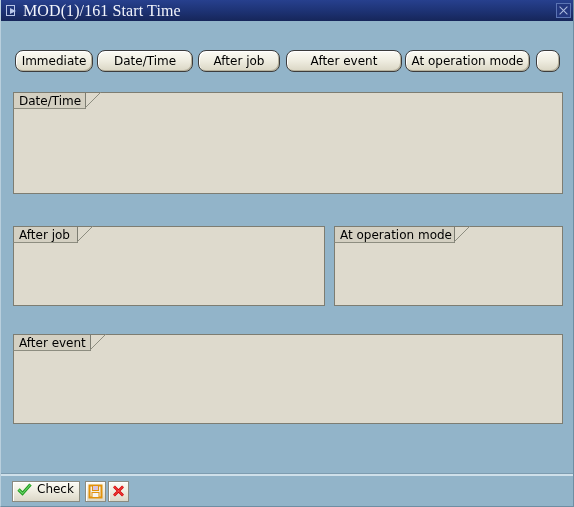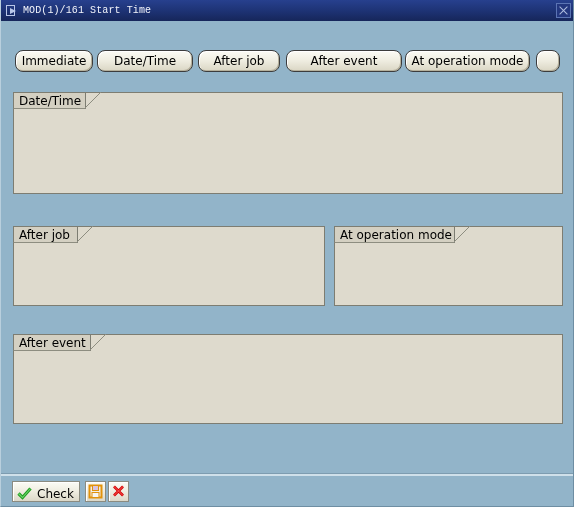--- a/index.html
+++ b/index.html
@@ -55,25 +55,25 @@
     position: absolute;
     left: 4px;
     top: 3px;
     width: 0; height: 0;
     border-top: 3px solid transparent;
     border-bottom: 3px solid transparent;
     border-left: 6px solid #b8c6e8;
   }
   #title-text {
     color: #f2f4fb;
-    font-size: 10px;
+    font-size: 16px;
     line-height: 13px;
     white-space: nowrap;
     letter-spacing: 0.1px;
-    font-family: Liberation Mono, monospace;
+    font-family: Liberation Serif, serif;
   }
   #titlebar-spacer { flex: 1 1 auto; }
   #close-button {
     width: 15px;
     height: 15px;
     flex: 0 0 auto;
     position: relative;
     border: 1px solid #5b74b4;
     box-sizing: border-box;
     background: #23377f;
@@ -174,21 +174,21 @@
   #check-button {
     position: absolute;
     left: 11px;
     top: 5px;
     width: 68px;
     height: 21px;
     box-sizing: border-box;
     background: linear-gradient(to bottom, #fbfbf5 0%, #f0eee2 45%, #dcd8c8 100%);
     border: 1px solid #8b8b80;
     display: flex;
-    align-items: flex-end;
+    align-items: flex-start;
     padding-left: 4px;
     cursor: pointer;
     box-shadow: inset 1px 1px 0 #ffffff;
   }
   #check-button .label {
     font-size: 12px;
     font-family: "DejaVu Sans", sans-serif;
     color: #000000;
     margin-left: 5px;
     line-height: 14px;

